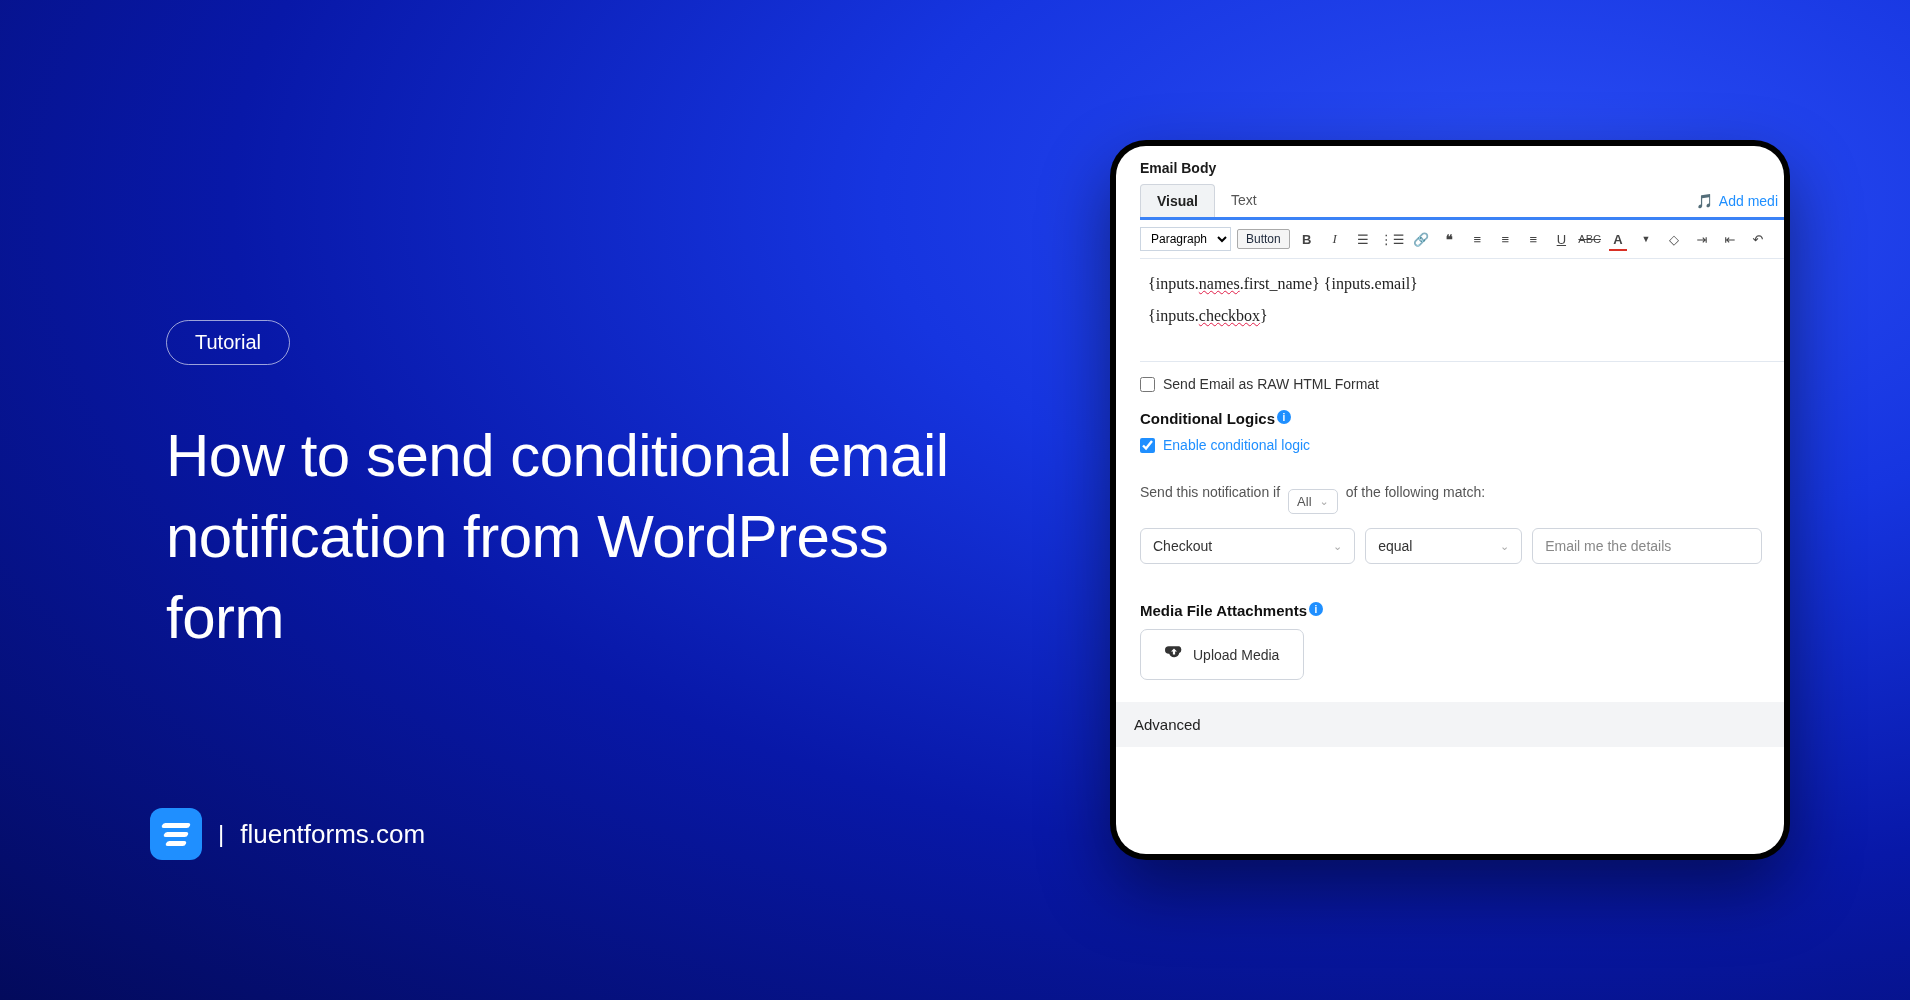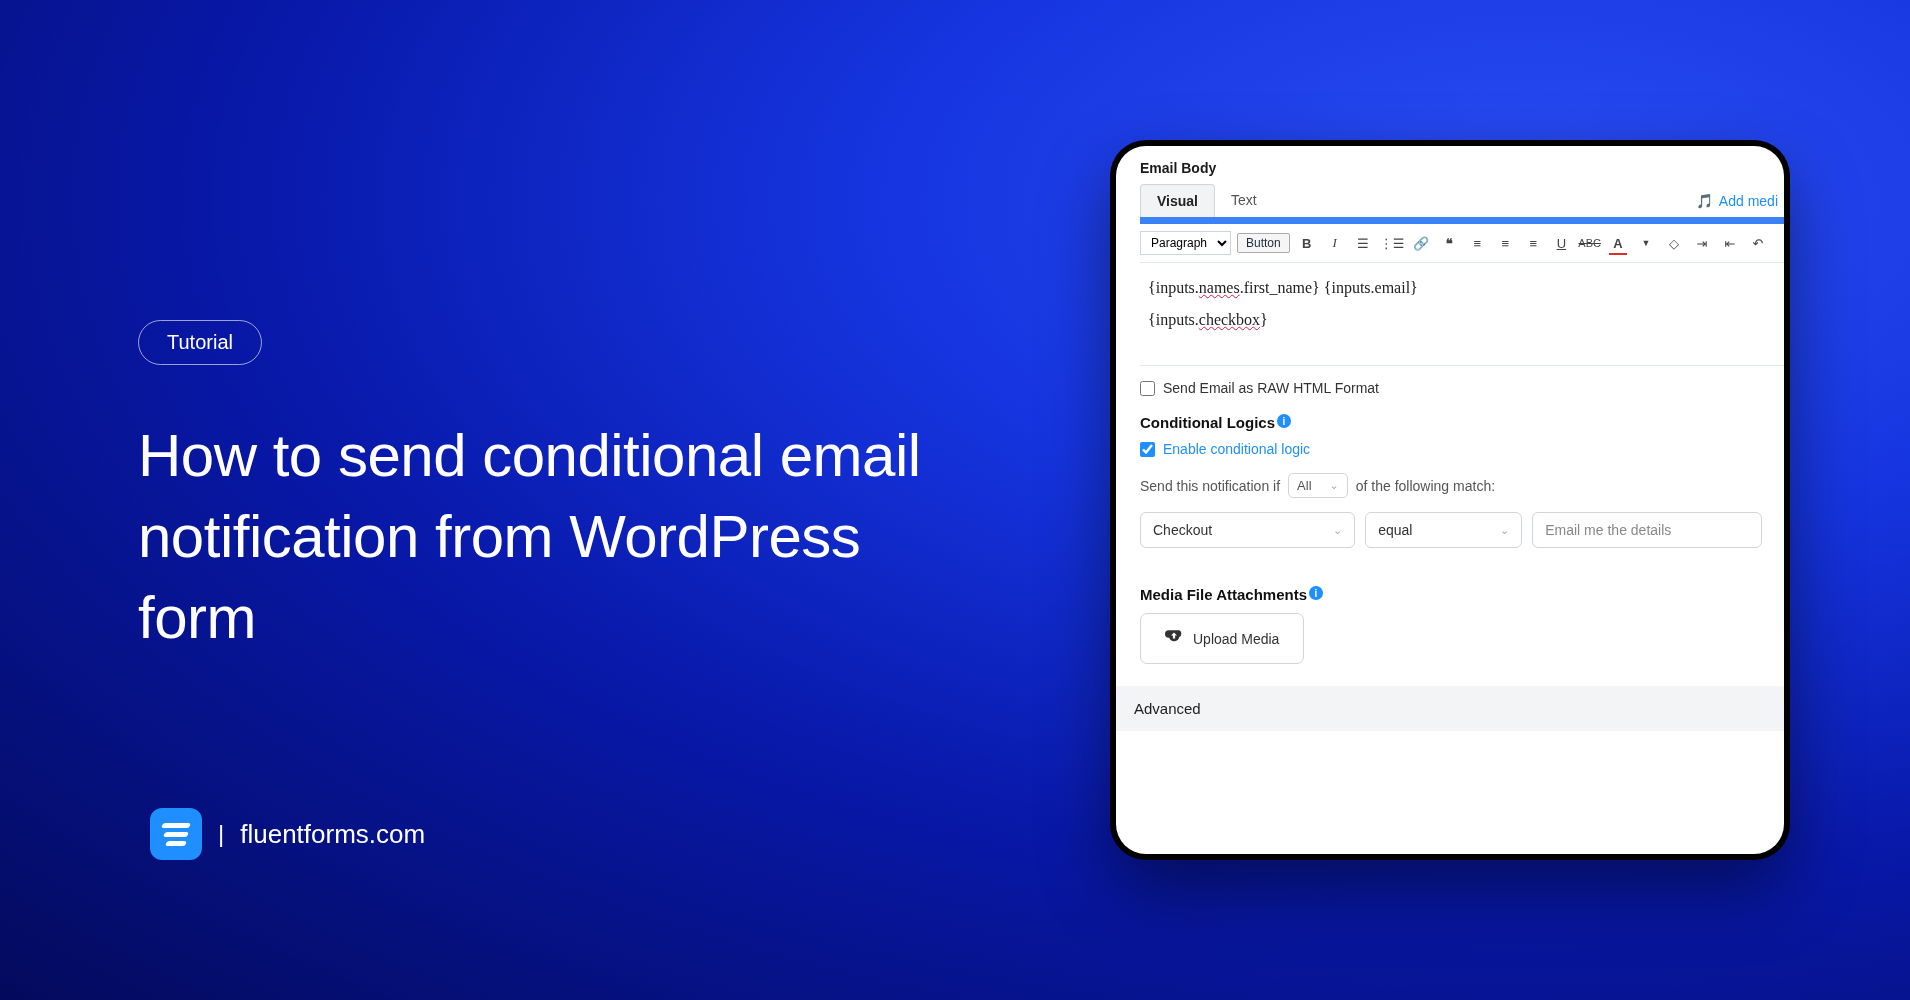--- a/index.html
+++ b/index.html
@@ -7,21 +7,21 @@
   width: 1910px;
   height: 1000px;
   background: radial-gradient(ellipse at 80% 20%, #2a4df5 0%, #1635e0 30%, #0818a8 60%, #030a5c 100%);
   font-family: -apple-system, BlinkMacSystemFont, "Segoe UI", sans-serif;
   overflow: hidden;
   position: relative;
 }
 
 .left-content {
   position: absolute;
-  left: 138px;
+  left: 166px;
   top: 320px;
   width: 800px;
 }
 
 .badge {
   display: inline-block;
   padding: 10px 28px;
   border: 1.5px solid rgba(255,255,255,0.6);
   border-radius: 28px;
   color: #fff;
@@ -110,21 +110,21 @@
   font-weight: 700;
   font-size: 14px;
   color: #1a1a1a;
   margin-bottom: 8px;
 }
 
 .editor-tabs {
   display: flex;
   justify-content: space-between;
   align-items: center;
-  border-bottom: 7px solid #3b82f6;
+  border-bottom: 3px solid #3b82f6;
   margin-right: 0;
 }
 
 .tab-group {
   display: flex;
 }
 
 .tab {
   padding: 8px 16px;
   font-size: 14px;
@@ -271,22 +271,23 @@
   margin-bottom: 14px;
 }
 
 .mini-select {
   border: 1px solid #d0d5dd;
   border-radius: 5px;
   padding: 4px 8px;
   font-size: 13px;
   display: flex;
   align-items: center;
-  gap: 18px;
-  background: #fff;
+  gap: 8px;
+  background: #fff;
+  margin-top: 20px;
 }
 
 .condition-row {
   display: flex;
   gap: 10px;
   margin-right: 22px;
 }
 
 .cond-select {
   border: 1px solid #d0d5dd;

